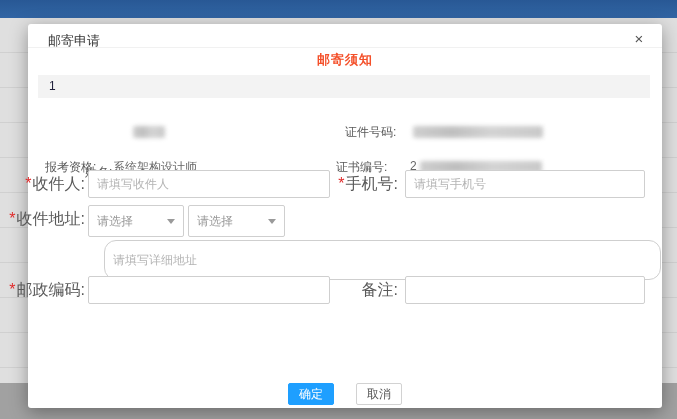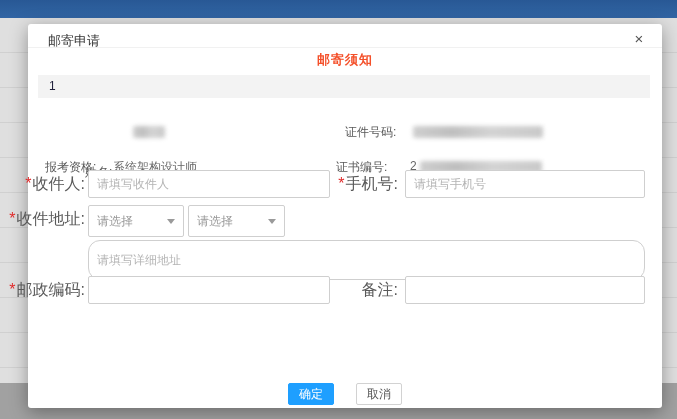--- a/index.html
+++ b/index.html
@@ -105,21 +105,21 @@
   <span class="form-label" style="right:577px; top:181px;padding-left:40px;"><span class="req">*</span><span>收件地址:</span></span>
   <div class="sel" style="left:60px; top:181px; width:96px;">
     <span class="sel-text">请选择</span>
     <span class="chevron"></span>
   </div>
   <div class="sel" style="left:160px; top:181px; width:97px;">
     <span class="sel-text">请选择</span>
     <span class="chevron"></span>
   </div>
 
-  <input class="txt-input" style="left: 60px; top: 216px; width: 557px; height: 40px; border-radius: 12px;" placeholder="请填写详细地址">
+  <input class="txt-input" style="left: 76px; top: 216px; width: 557px; height: 40px; border-radius: 12px;" placeholder="请填写详细地址">
 
   <span class="form-label" style="right:577px; top:252px;"><span class="req">*</span><span>邮政编码:</span></span>
   <input class="txt-input" style="left: 60px; top: 252px; width: 242px;" value="">
   <span class="form-label" style="right:264px; top:252px;"><span>备注:</span></span>
   <input class="txt-input" style="left: 377px; top: 252px; width: 240px;" value="">
 
   <div class="modal-footer">
     <button class="btn btn-confirm">确定</button>
     <button class="btn btn-cancel">取消</button>
   </div>

